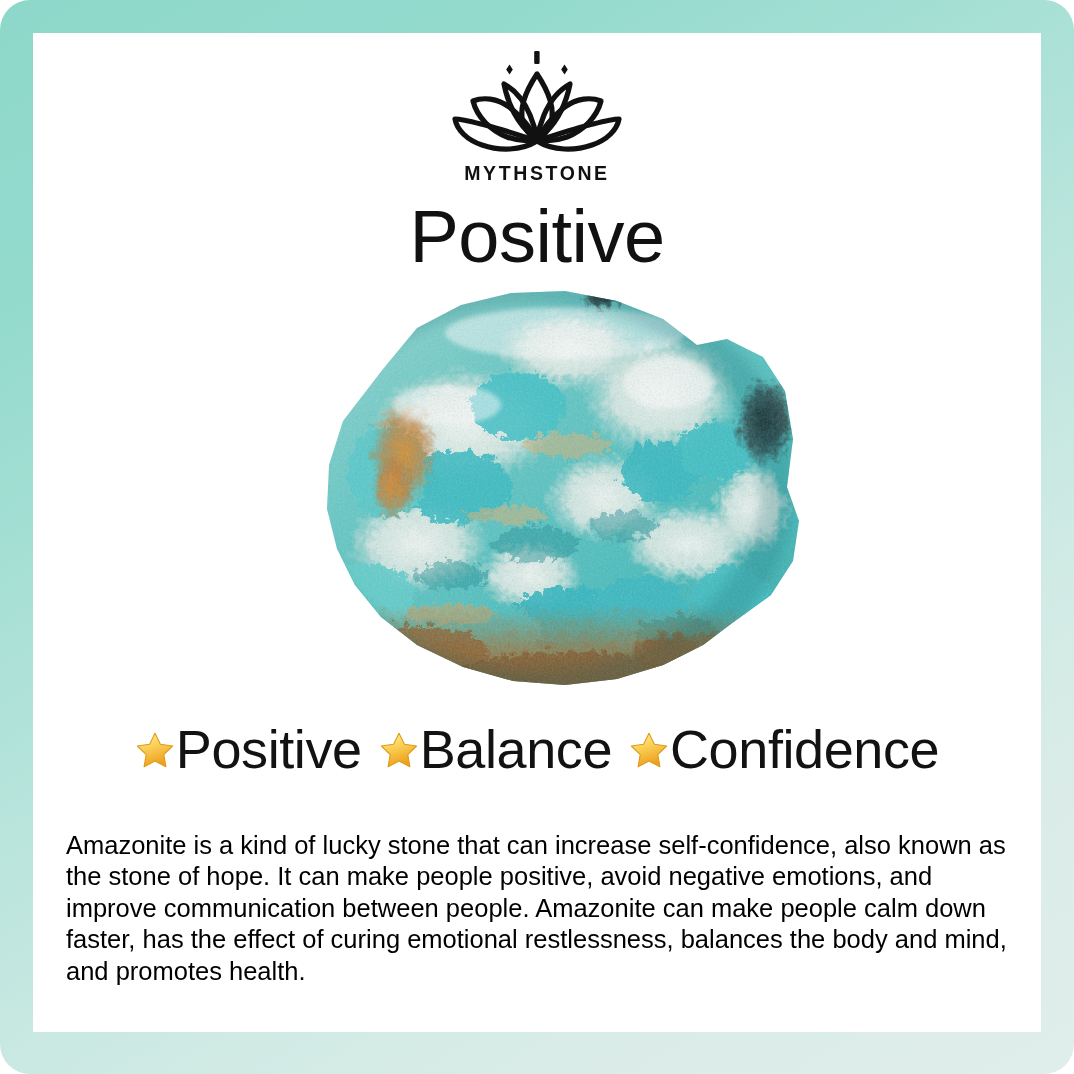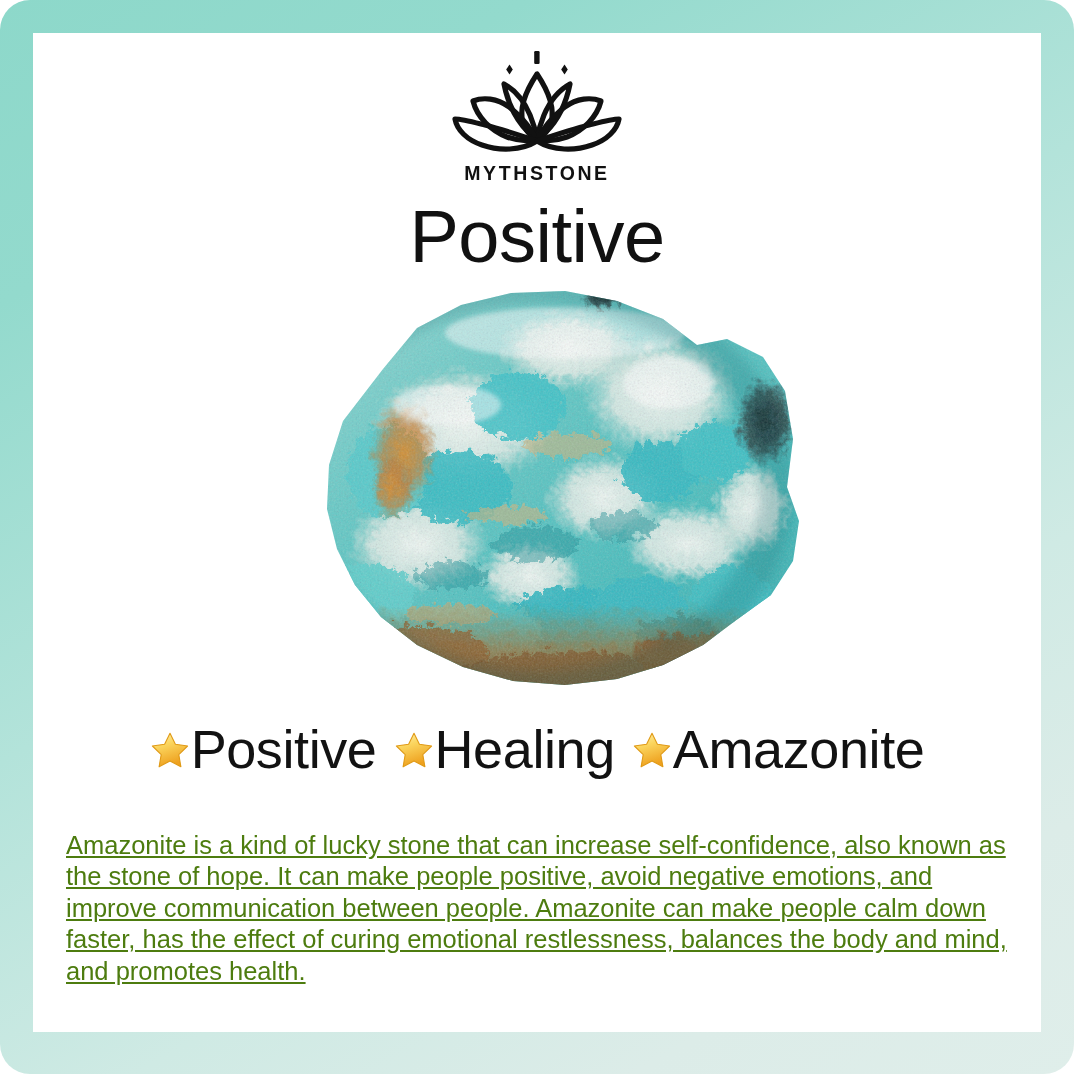--- a/index.html
+++ b/index.html
@@ -127,23 +127,22 @@
   .keyword-label { letter-spacing: -0.4px; }
 
   
   .description {
     position: absolute;
     left: 33px;
     top: 771px;
     width: 948px;
     font-size: 25.5px;
     line-height: 31.5px;
-    color: #4d7c0f;
+    color: #000000;
     text-align: left;
-    text-decoration: underline;
   }
 </style>
 </head>
 <body>
 
 <div class="canvas">
 
   <div class="card">
 
     <div class="brand">
@@ -323,30 +322,30 @@
           </defs>
           <path d="M20 3.2 L25.4 14.3 L37.6 16.0 L28.8 24.6 L30.9 36.8 L20 31.0 L9.1 36.8 L11.2 24.6 L2.4 16.0 L14.6 14.3 Z" fill="url(#starGrad0)" stroke="#e09a16" stroke-width="1.1" stroke-linejoin="round"></path>
         </svg>
         <span class="keyword-label">Positive</span>
       </span>
 
       <span class="keyword-item">
         <svg class="star-glyph" viewBox="0 0 40 40" aria-hidden="true">
           <path d="M20 3.2 L25.4 14.3 L37.6 16.0 L28.8 24.6 L30.9 36.8 L20 31.0 L9.1 36.8 L11.2 24.6 L2.4 16.0 L14.6 14.3 Z" fill="url(#starGrad0)" stroke="#e09a16" stroke-width="1.1" stroke-linejoin="round"></path>
         </svg>
-        <span class="keyword-label">Healing</span>
+        <span class="keyword-label">Balance</span>
       </span>
 
 
 
       <span class="keyword-item">
         <svg class="star-glyph" viewBox="0 0 40 40" aria-hidden="true">
           <path d="M20 3.2 L25.4 14.3 L37.6 16.0 L28.8 24.6 L30.9 36.8 L20 31.0 L9.1 36.8 L11.2 24.6 L2.4 16.0 L14.6 14.3 Z" fill="url(#starGrad0)" stroke="#e09a16" stroke-width="1.1" stroke-linejoin="round"></path>
         </svg>
-        <span class="keyword-label">Amazonite</span>
+        <span class="keyword-label">Confidence</span>
       </span>
 
     </div>
 
     <p class="description">Amazonite is a kind of lucky stone that can increase self-confidence, also known as the stone of hope. It can make people positive, avoid negative emotions, and improve communication between people. Amazonite can make people calm down faster, has the effect of curing emotional restlessness, balances the body and mind, and promotes health.</p>
 
   </div>
 </div>
 
 </body></html>

